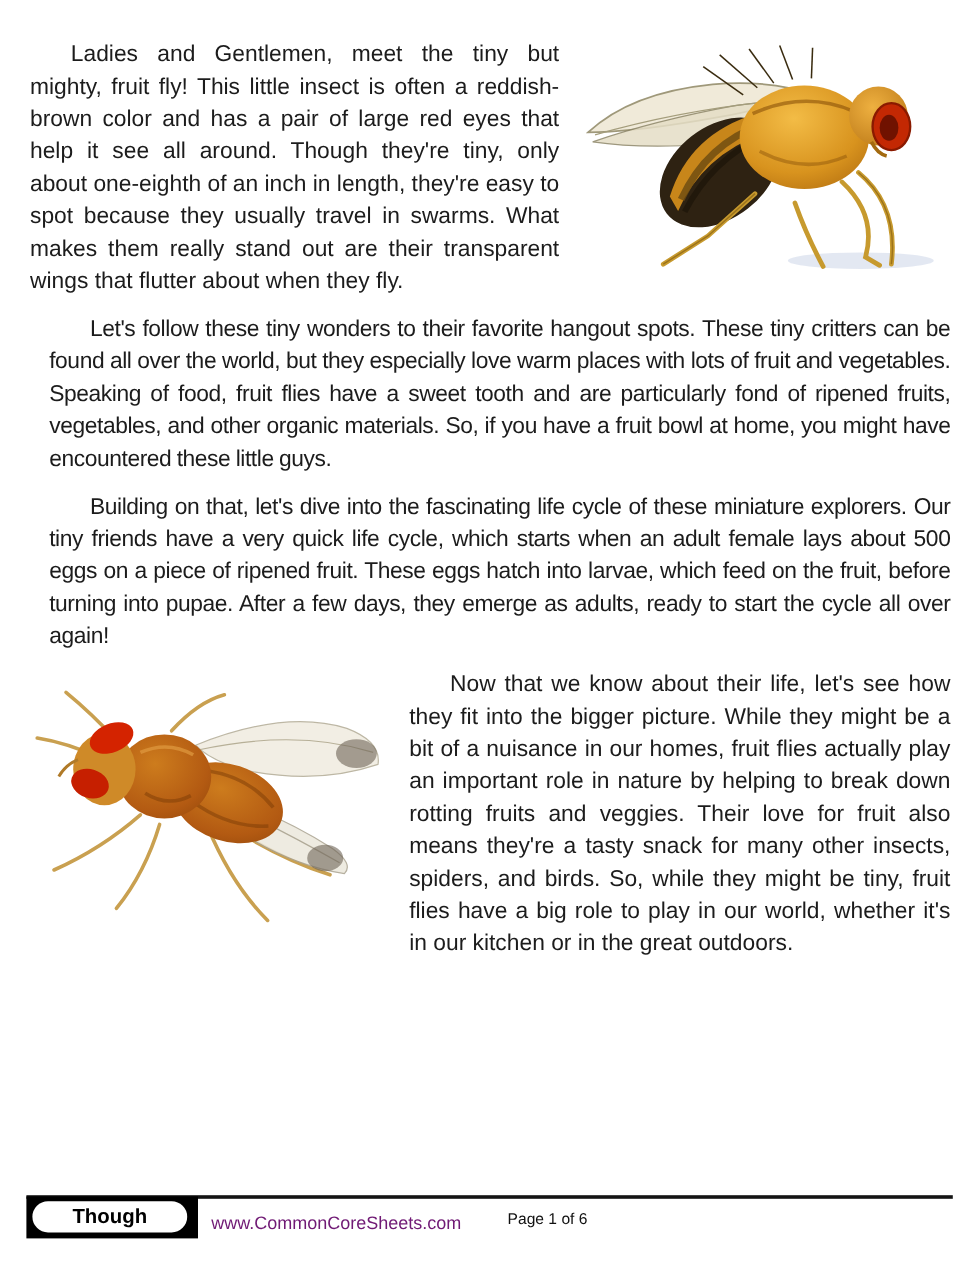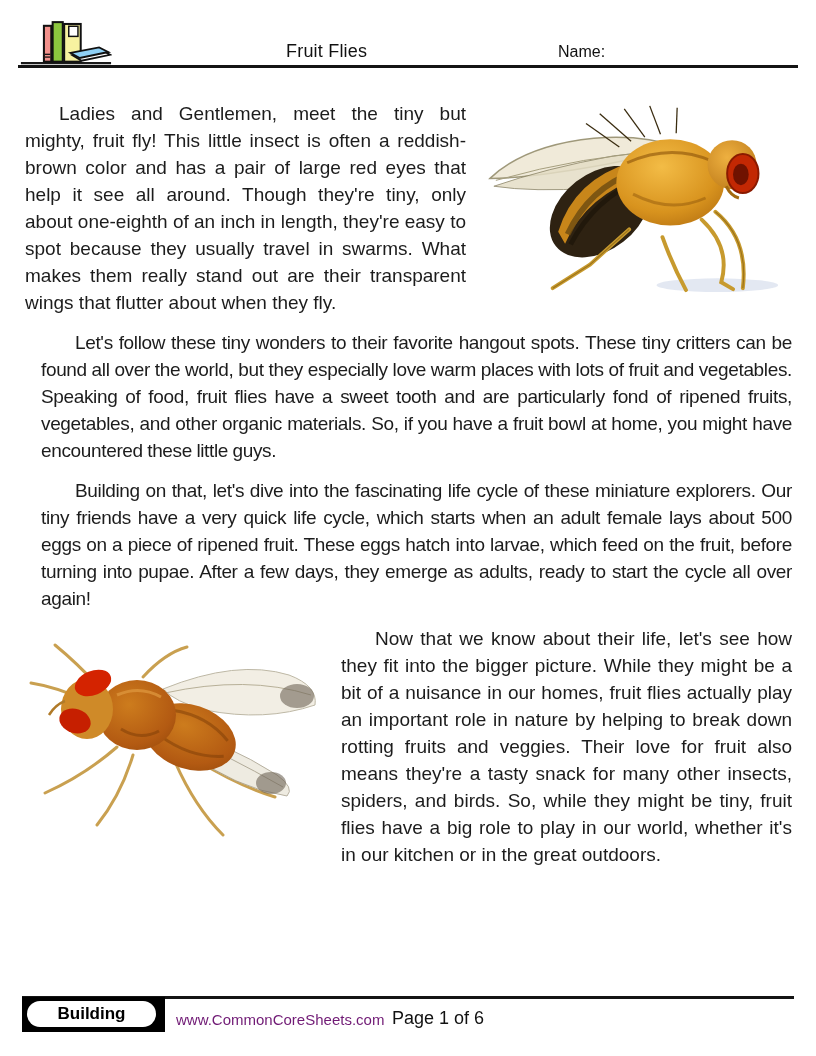--- a/index.html
+++ b/index.html
@@ -71,50 +71,29 @@
     background: #fff;
     border-radius: 14px;
     display: flex; align-items: center; justify-content: center;
     font-weight: bold; font-size: 17px; color: #000;
   }
   .footer-site {
     position: absolute; left: 154px; top: 12px;
     font-size: 15px; color: #701a75;
   }
   .footer-page {
-    position: absolute; left: 370px; top: 9px;
-    font-size: 18px; color: #111;
+    position: absolute; left: 401px; top: 9px;
+    font-size: 13px; color: #111;
   }
 </style>
 </head>
 <body>
 
 <div class="page">
 
-  <header class="page-header">
-    <div class="logo-wrap">
-      <svg viewBox="0 0 100 58">
-        <line x1="1" y1="55.5" x2="99" y2="55.5" stroke="#1a1a1a" stroke-width="2.4"></line>
-
-        <rect x="26" y="15" width="8" height="39" fill="#f2918c" stroke="#111" stroke-width="2.2"></rect>
-        <line x1="27" y1="46" x2="33" y2="46" stroke="#111" stroke-width="1.4"></line>
-        <line x1="27" y1="49" x2="33" y2="49" stroke="#111" stroke-width="1.4"></line>
-
-        <rect x="35.5" y="11" width="11" height="43" fill="#8cc63e" stroke="#111" stroke-width="2.2"></rect>
-
-        <rect x="48" y="13" width="18" height="41" fill="#f7f2a0" stroke="#111" stroke-width="2.2"></rect>
-        <rect x="53" y="15.5" width="10" height="11" fill="#fff" stroke="#111" stroke-width="1.6"></rect>
-
-        <path d="M57,47 L88,41 L98,46.5 L67,53 Z" fill="#ffffff" stroke="#111" stroke-width="2"></path>
-        <path d="M55,44.5 L86,38.5 L96,43.5 L65,50 Z" fill="#8fd0f5" stroke="#111" stroke-width="2"></path>
-      </svg>
-    </div>
-    <div class="header-title">Fruit Flies</div>
-    <div class="header-name">Name:</div>
-  </header>
 
   <main class="article">
 
     <figure class="fly-side">
       <svg viewBox="0 0 310 200">
         <defs>
           <radialGradient id="amberA" cx="0.42" cy="0.32" r="0.95">
             <stop offset="0" stop-color="#f3bc46"></stop>
             <stop offset="0.55" stop-color="#d8931e"></stop>
             <stop offset="1" stop-color="#a35f0a"></stop>
@@ -214,19 +193,19 @@
         <ellipse cx="50" cy="96" rx="16" ry="12" fill="#c61f00" transform="rotate(18 50 96)"></ellipse>
         <path d="M40,76 Q30,80 24,90" stroke="#b07a28" stroke-width="2.5" fill="none"></path>
       </svg>
     </figure>
 
     <p>Now that we know about their life, let's see how they fit into the bigger picture. While they might be a bit of a nuisance in our homes, fruit flies actually play an important role in nature by helping to break down rotting fruits and veggies. Their love for fruit also means they're a tasty snack for many other insects, spiders, and birds. So, while they might be tiny, fruit flies have a big role to play in our world, whether it's in our kitchen or in the great outdoors.</p>
   </main>
 
   <footer class="page-footer">
     <div class="category-badge">
-      <div class="pill">Building</div>
+      <div class="pill">Though</div>
     </div>
     <span class="footer-site">www.CommonCoreSheets.com</span>
     <span class="footer-page">Page 1 of 6</span>
   </footer>
 
 </div>
 
 </body></html>

